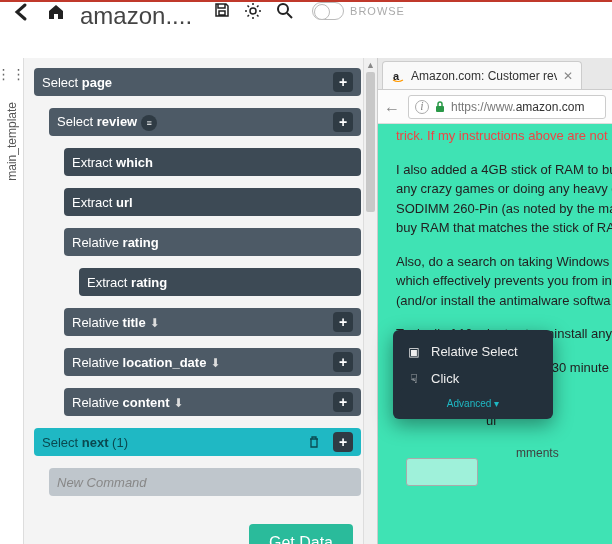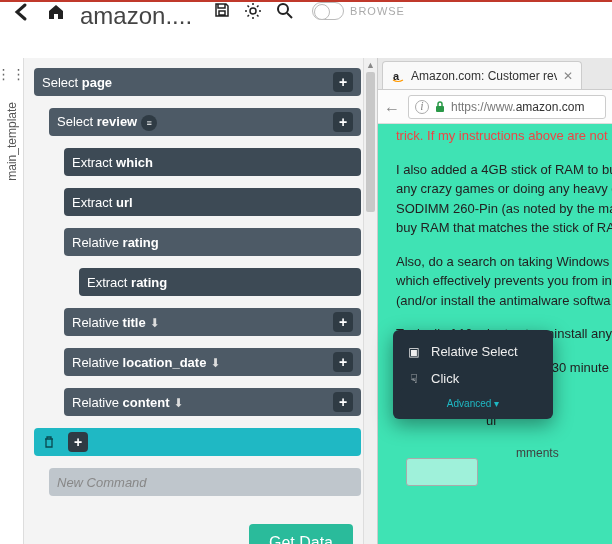--- a/index.html
+++ b/index.html
@@ -137,20 +137,21 @@
         </div>
         <div class="cmd ind2 slate">
           <span class="lbl">Relative <b>location_date</b><span class="dlicon">⬇</span></span>
           <span class="addbtn">+</span>
         </div>
         <div class="cmd ind2 slate">
           <span class="lbl">Relative <b>content</b><span class="dlicon">⬇</span></span>
           <span class="addbtn">+</span>
         </div>
         <div class="cmd ind0 teal">
+          <span class="lbl">Select <b>next</b> (1)</span>
           <span class="trash">
             <svg width="14" height="14" viewBox="0 0 14 14">
               <path d="M3 4 H11 M5 4 V2 H9 V4 M4 4 V12 H10 V4" fill="none" stroke="currentColor" stroke-width="1.3"></path>
             </svg>
           </span>
           <span class="addbtn">+</span>
         </div>
         <div class="cmd ind1 newcmd">
           <span class="lbl">New Command</span>
         </div>

